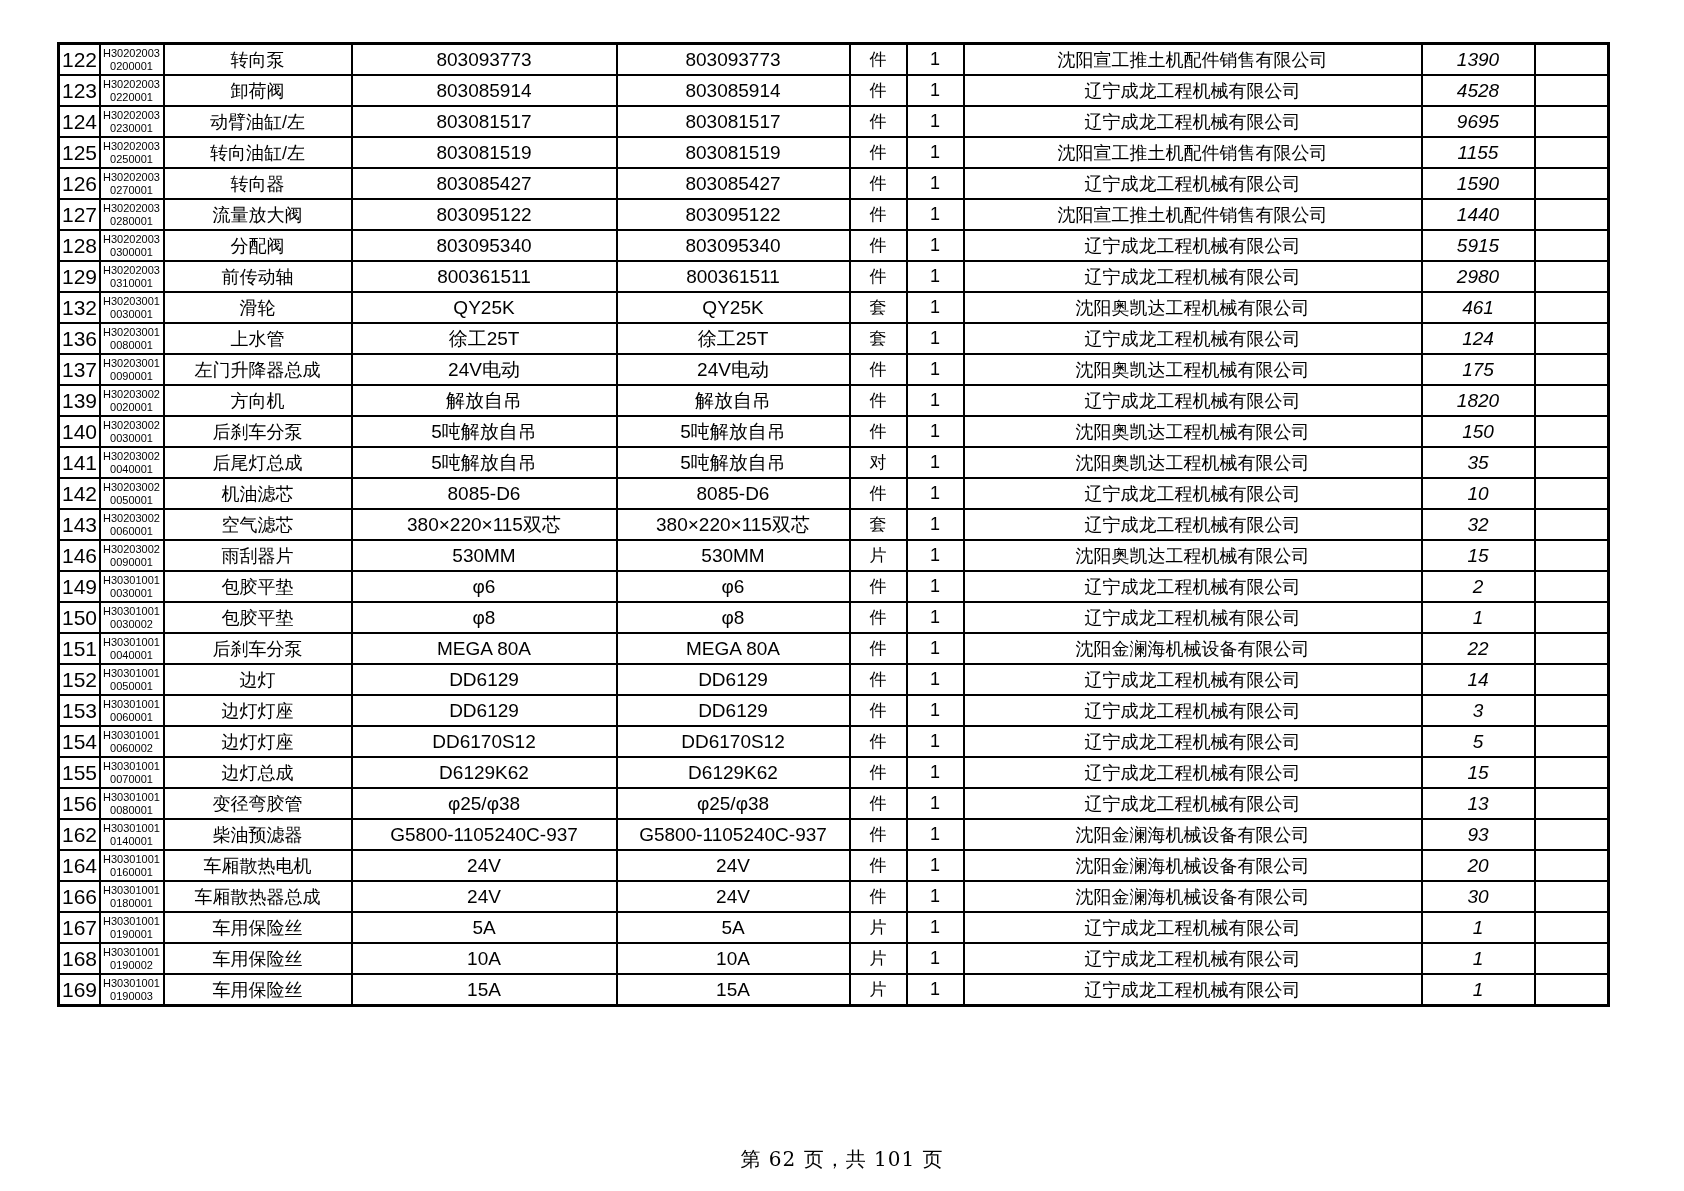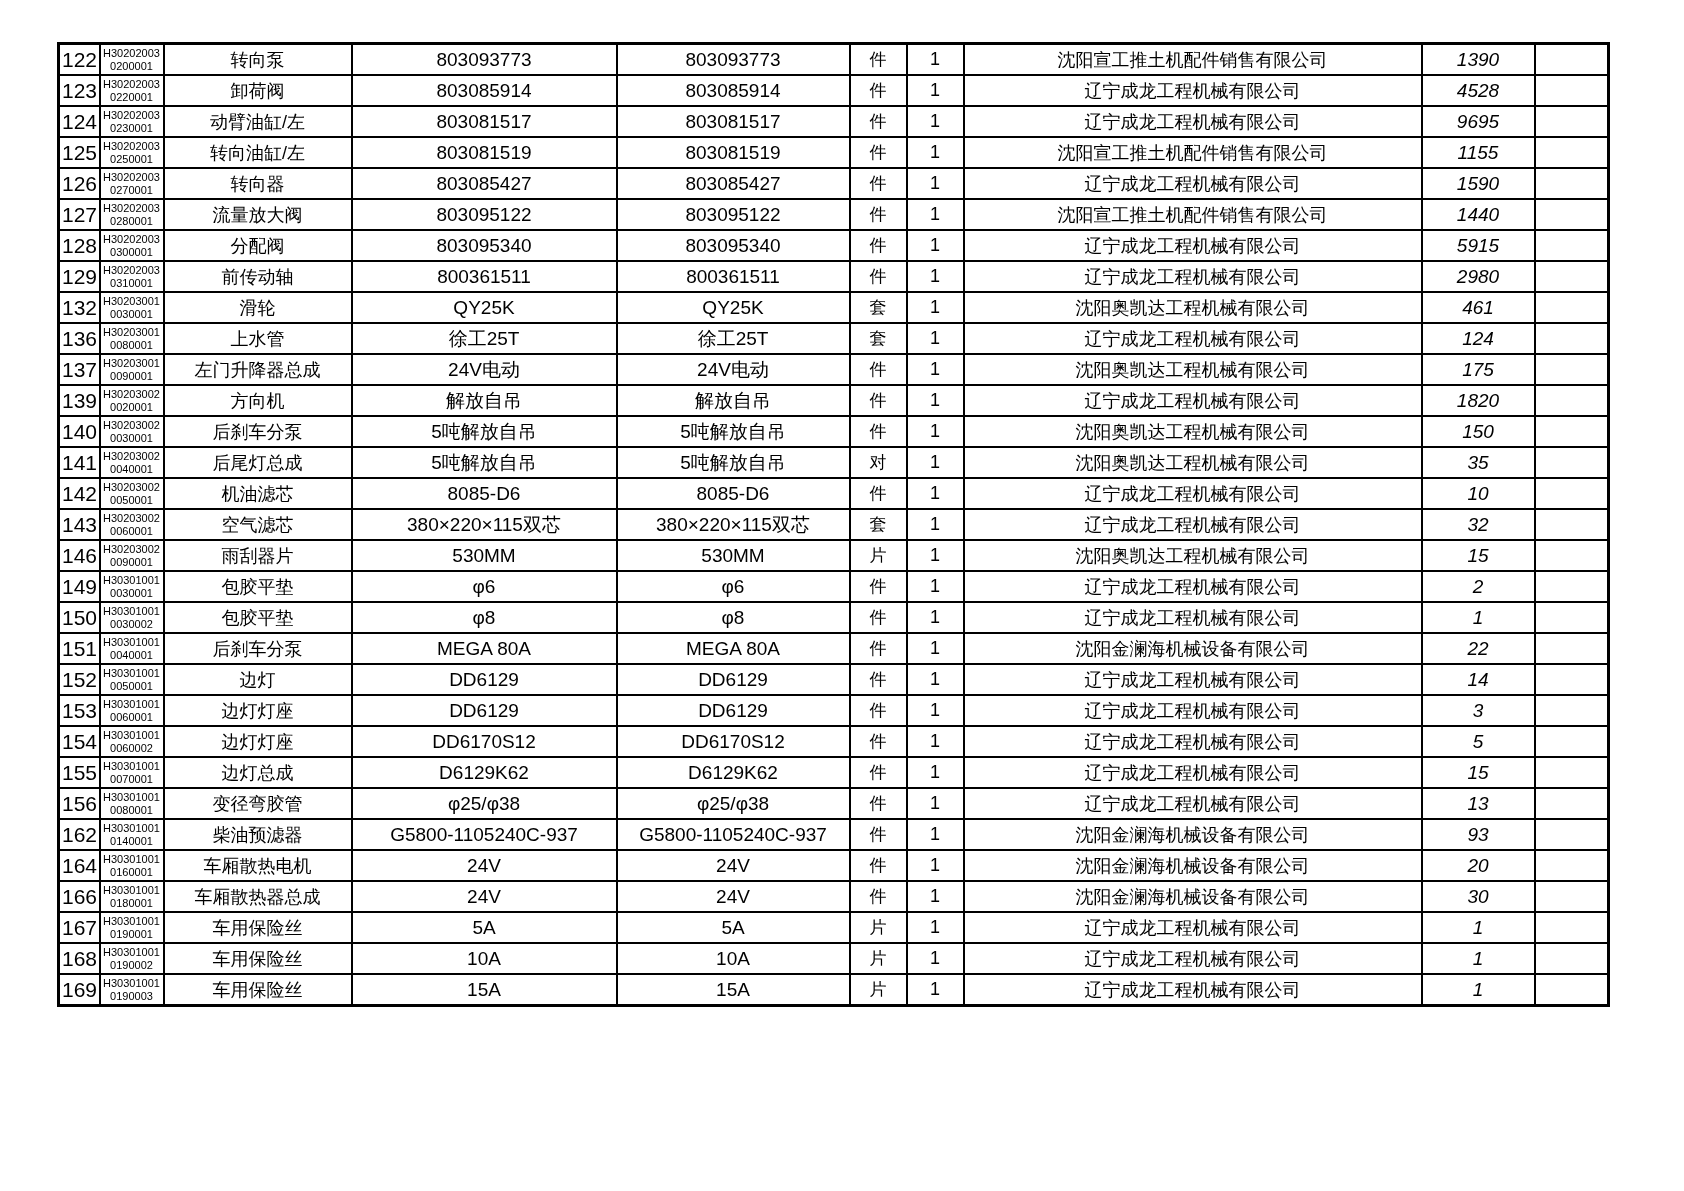--- a/index.html
+++ b/index.html
@@ -532,13 +532,14 @@
           <td class="c-model-spec">15A</td>
           <td class="c-model-spec-2">15A</td>
           <td class="c-unit">片</td>
           <td class="c-quantity">1</td>
           <td class="c-supplier">辽宁成龙工程机械有限公司</td>
           <td class="c-price">1</td>
           <td class="c-note"></td>
         </tr>
       </tbody>
   </table>
+  <div class="footer">第 62 页，共 101 页</div>
 </div>
 
 </body></html>

